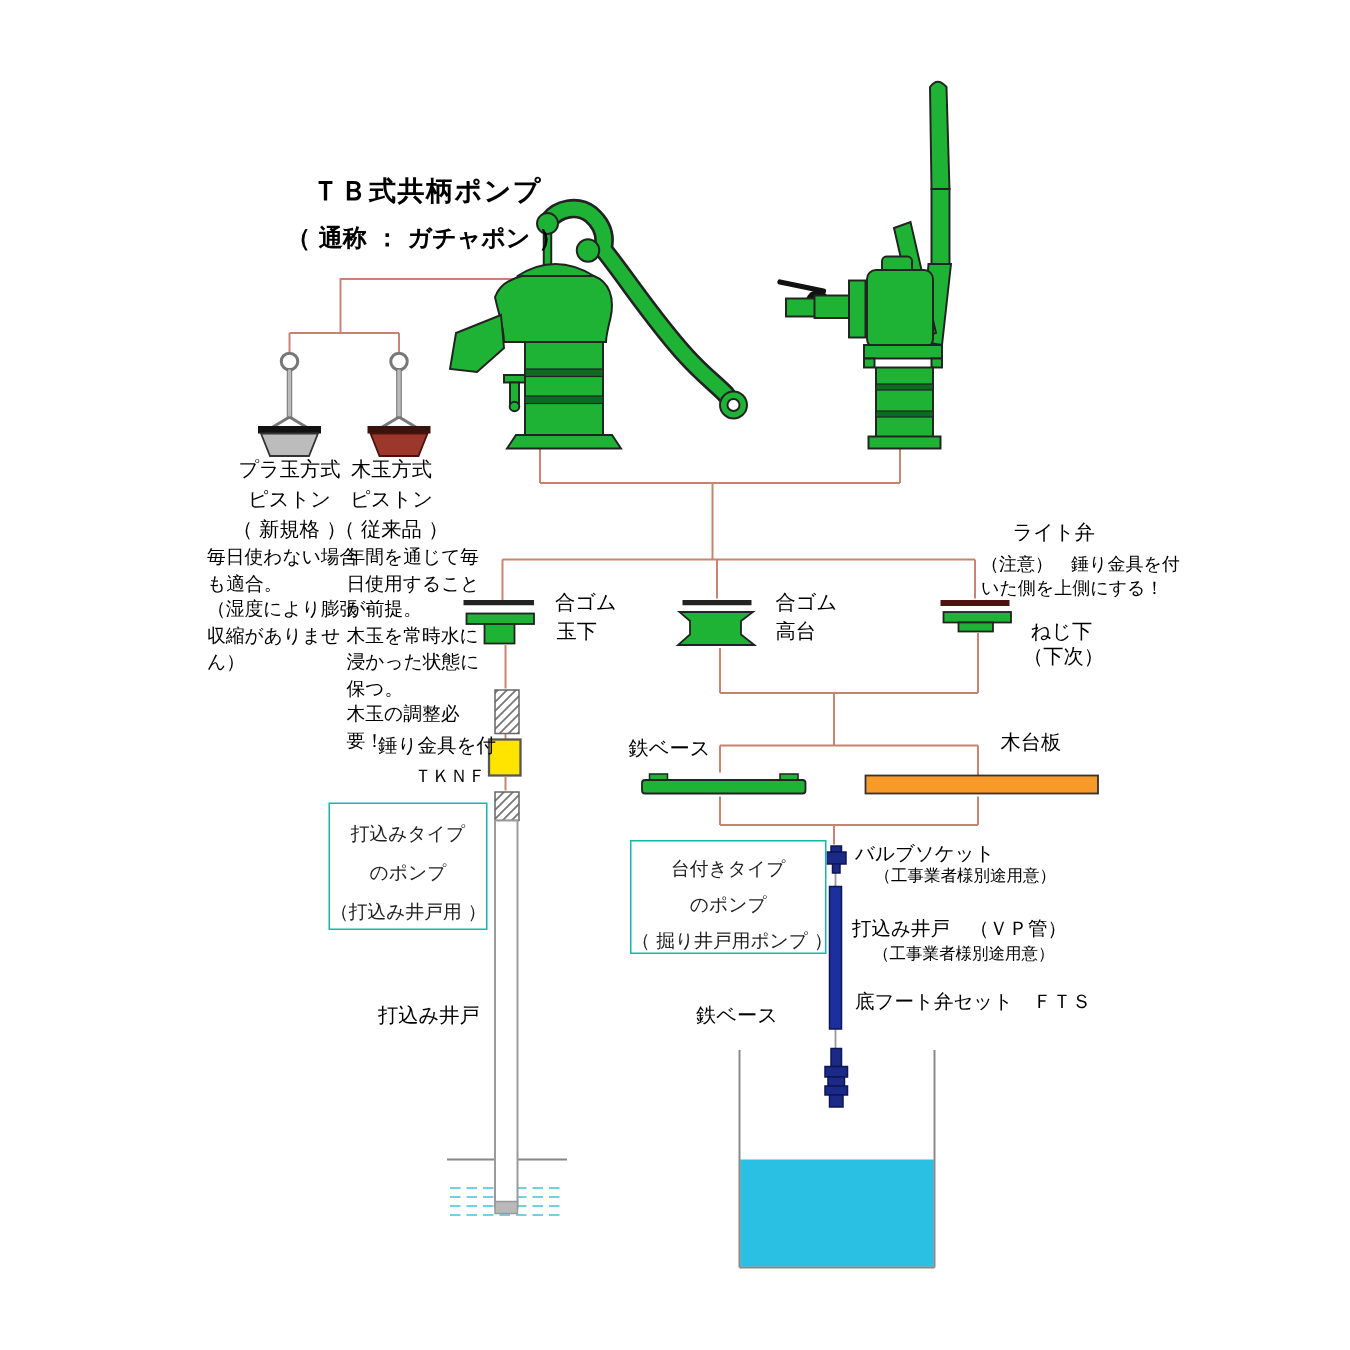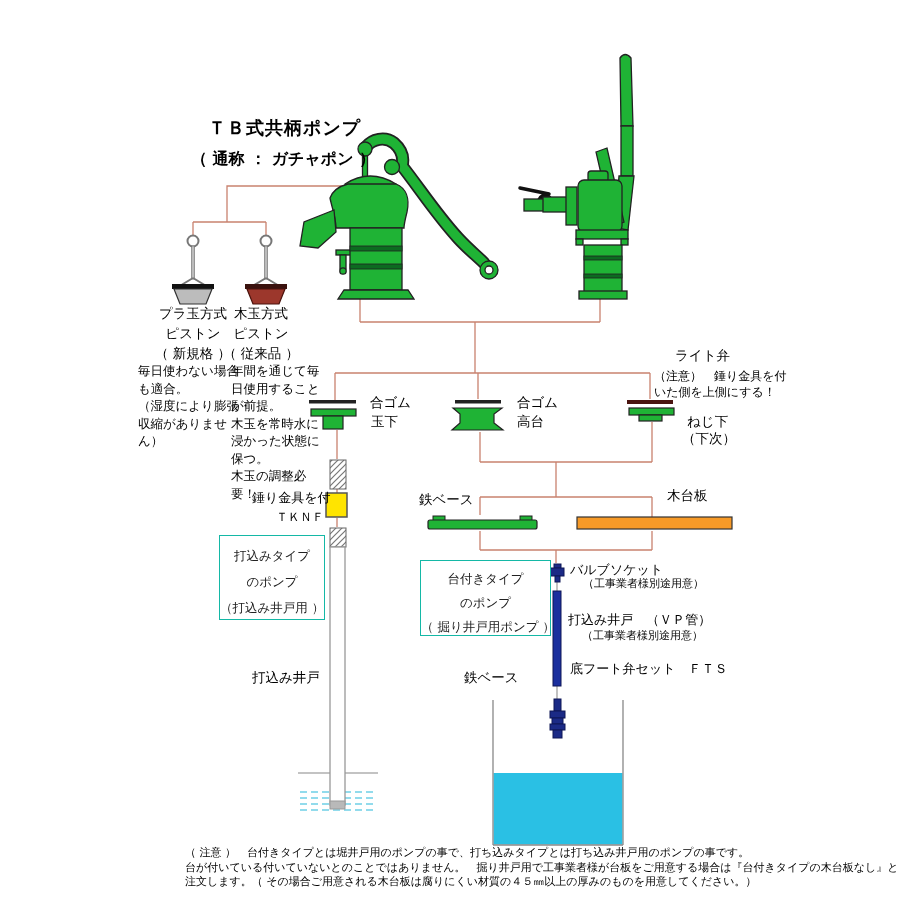--- a/index.html
+++ b/index.html
@@ -207,17 +207,14 @@
 
   <div class="lbl" style="left:570px;top:561px;font-size:13px;">バルブソケット</div>
   <div class="lbl small" style="left:583px;top:576px;">（工事業者様別途用意）</div>
   <div class="lbl" style="left:568px;top:611px;font-size:13px;">打込み井戸　（ＶＰ管）</div>
   <div class="lbl small" style="left:582px;top:628px;">（工事業者様別途用意）</div>
   <div class="lbl" style="left:570px;top:660px;font-size:13px;">底フート弁セット　ＦＴＳ</div>
 
   <div class="lbl tag" style="left:252px;top:668px;">打込み井戸</div>
   <div class="lbl tag" style="left:464px;top:668px;">鉄ベース</div>
 
-  <div class="lbl footer" style="left:185px;top:846px;">（ 注意 ）　台付きタイプとは堀井戸用のポンプの事で、打ち込みタイプとは打ち込み井戸用のポンプの事です。
-台が付いている付いていないとのことではありません。　掘り井戸用で工事業者様が台板をご用意する場合は『台付きタイプの木台板なし』と
-注文します。（ その場合ご用意される木台板は腐りにくい材質の４５㎜以上の厚みのものを用意してください。）</div>
 
 </div>
 
 </body></html>

